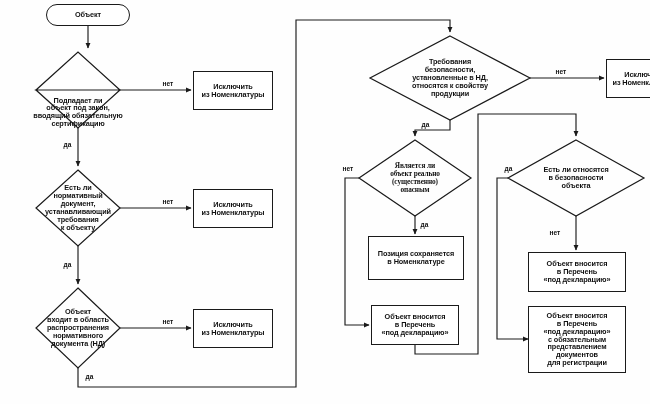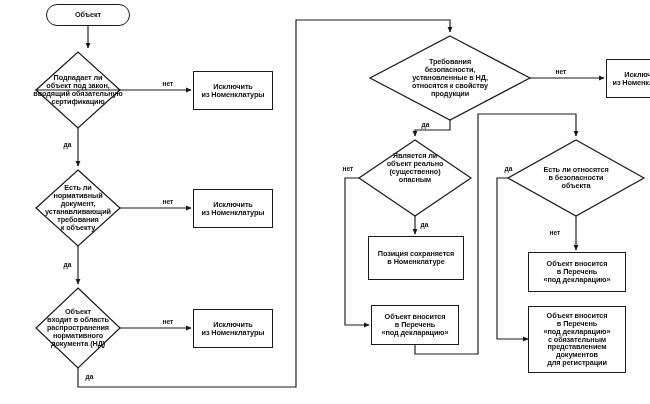--- a/index.html
+++ b/index.html
@@ -64,21 +64,21 @@
       <path d="M508,178 L497,178 L497,339 L528,339" marker-end="url(#ah)"></path>
 
       <path d="M576,216 L576,250" marker-end="url(#ah)"></path>
     </g>
   </svg>
 
   <div class="node term" style="left:46px;top:4px;width:84px;height:22px;">
     <span class="txt">Объект</span>
   </div>
 
-  <div class="node dec" style="left:18px;top:52px;width:120px;height:76px;">
+  <div class="node dec" style="left:18px;top:52px;width:120px;height:76px;align-items:flex-end;">
     <span class="txt">Подпадает ли
 объект под закон,
 вводящий обязательную
 сертификацию</span>
   </div>
 
   <div class="node proc" style="left:193px;top:71px;width:80px;height:39px;">
     <span class="txt">Исключить
 из Номенклатуры</span>
   </div>
@@ -116,21 +116,21 @@
 установленные в НД,
 относятся к свойству
 продукции</span>
   </div>
 
   <div class="node proc" style="left:606px;top:59px;width:76px;height:39px;">
     <span class="txt">Исключить
 из Номенклатуры</span>
   </div>
 
-  <div class="node dec" style="left:368px;top:140px;width:94px;height:56px;">
+  <div class="node dec" style="left:368px;top:150px;width:94px;height:56px;font-family:Liberation Serif, serif;">
     <span class="txt">Является ли
 объект реально
 (существенно)
 опасным</span>
   </div>
 
   <div class="node proc" style="left:368px;top:236px;width:96px;height:44px;">
     <span class="txt">Позиция сохраняется
 в Номенклатуре</span>
   </div>

